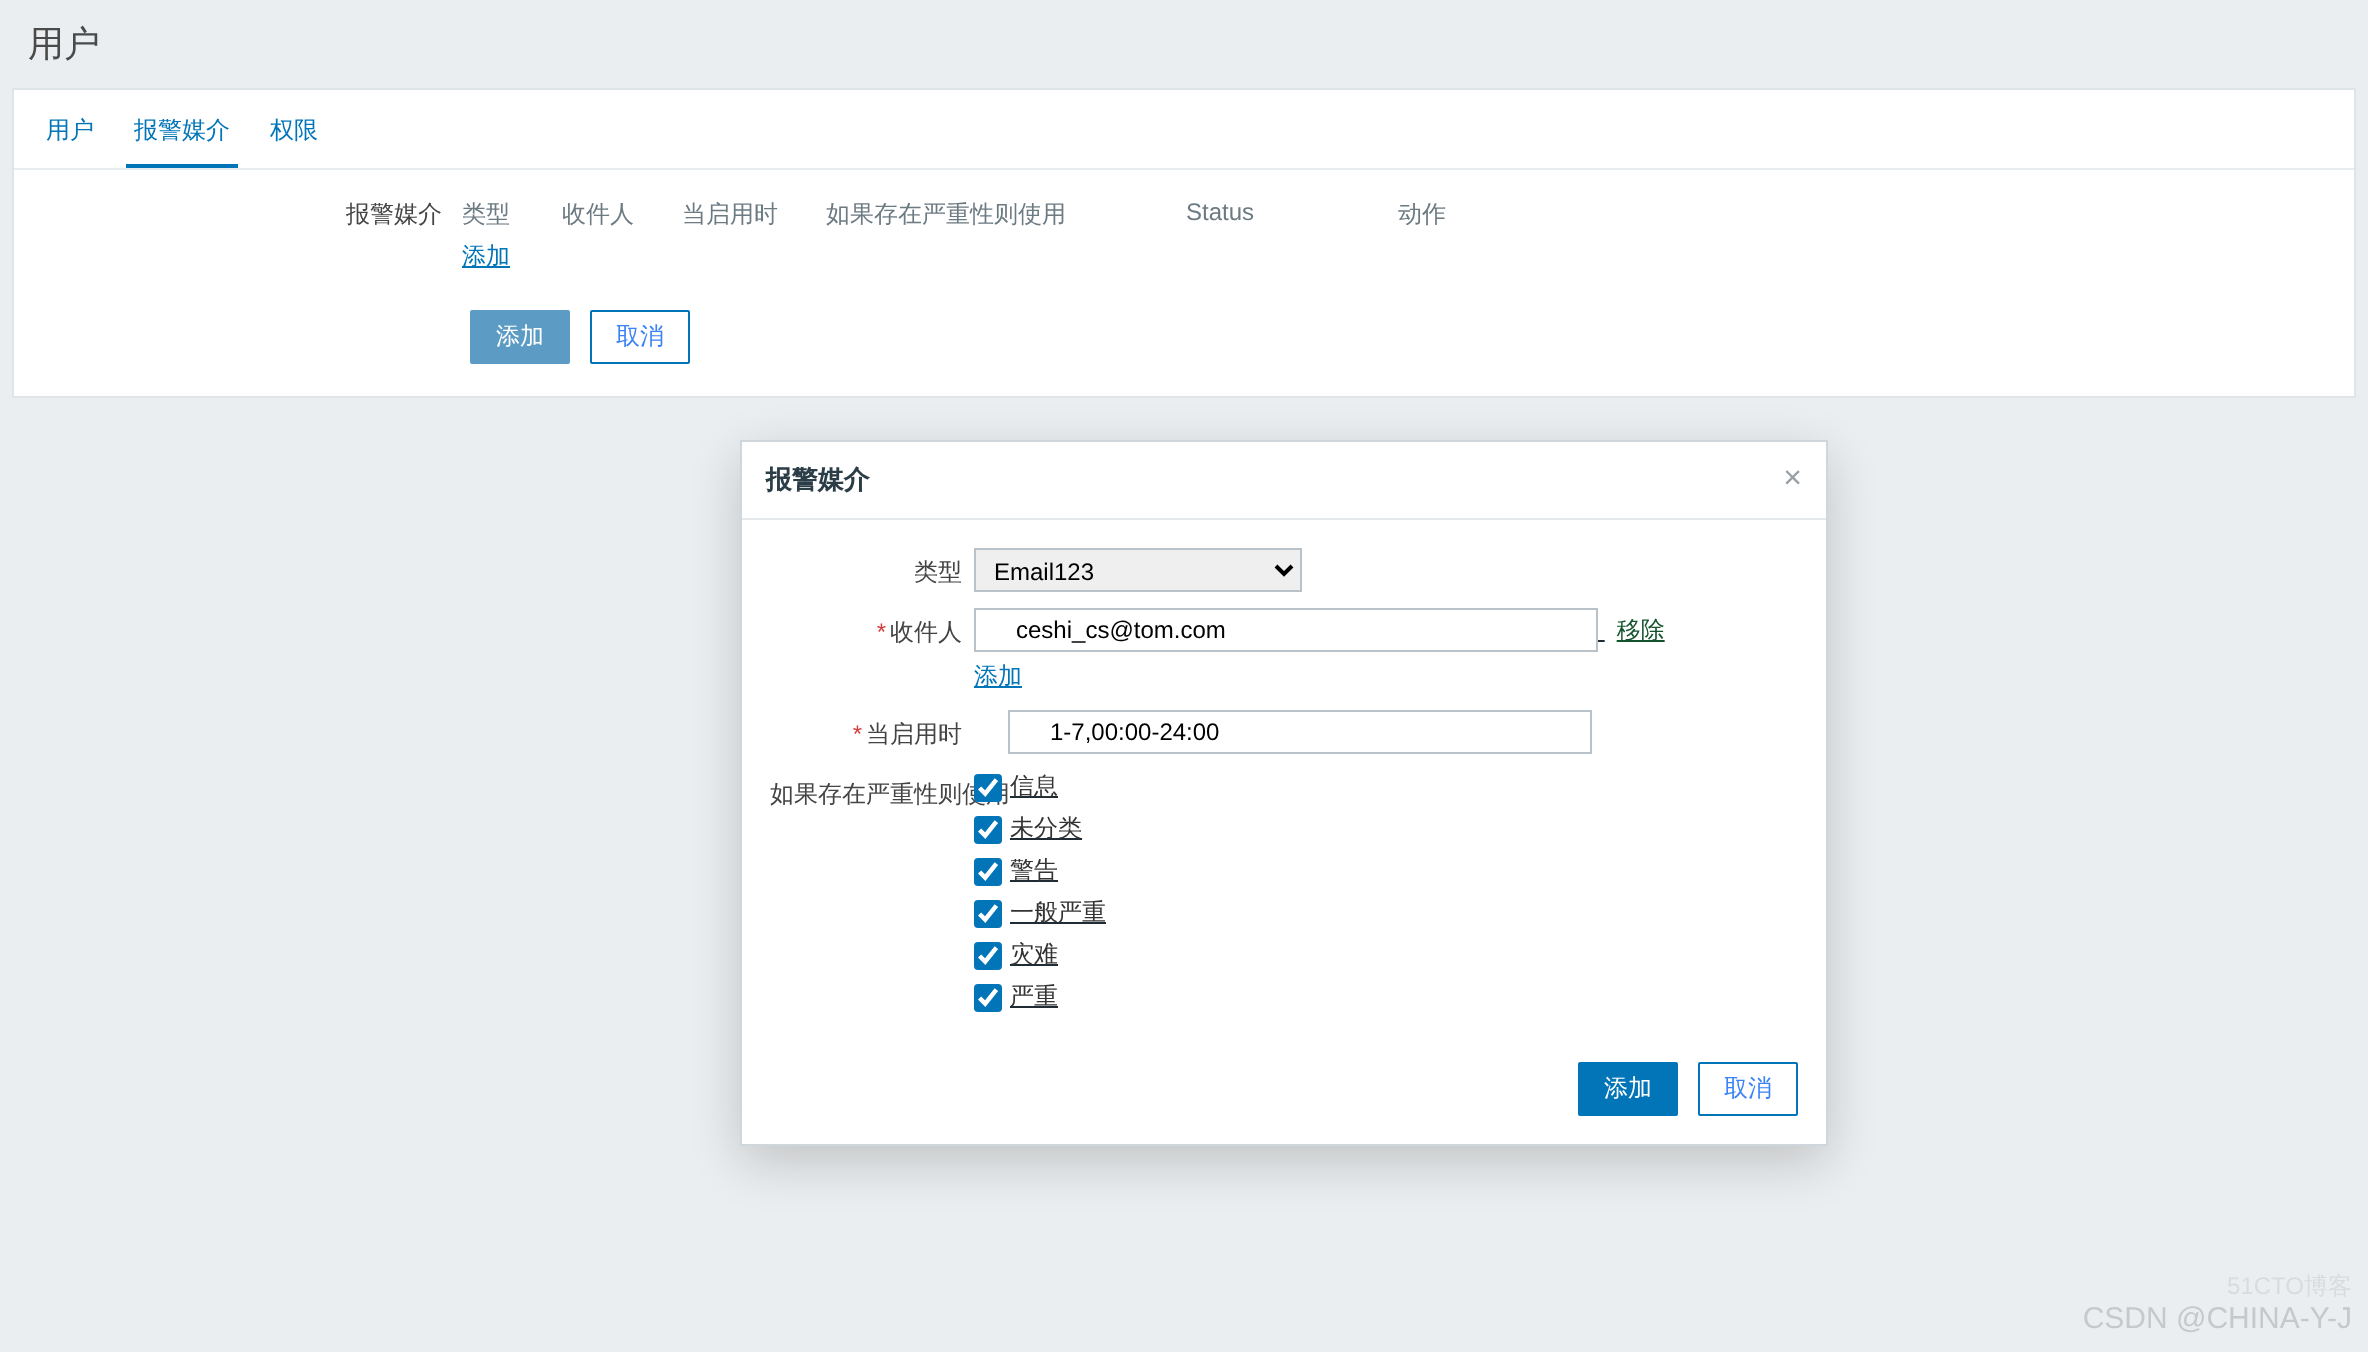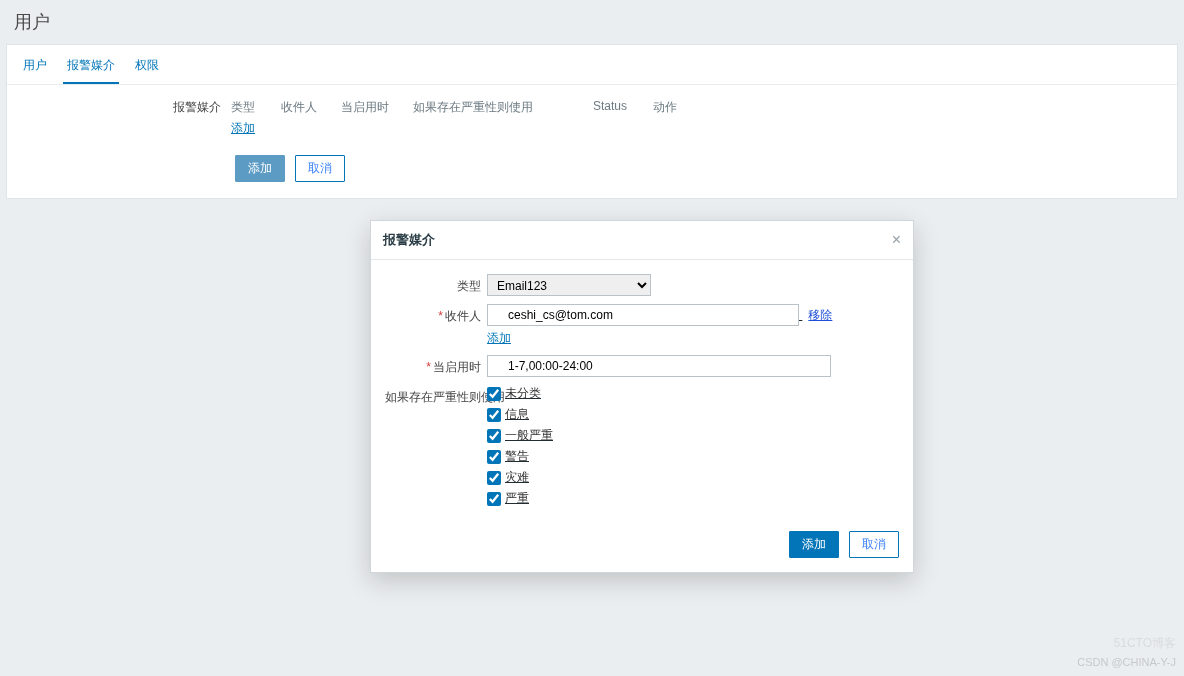--- a/index.html
+++ b/index.html
@@ -54,21 +54,21 @@
     gap: 0;
     color: #6c7a82;
     font-size: 12px;
   }
   .col { padding: 0 8px 4px 0; }
   .c-type  { width: 50px; }
   .c-recip { width: 60px; }
   .c-when  { width: 72px; }
   .c-sev   { width: 180px; }
   .c-stat  { width: 60px; }
-  .c-act   { width: 60px; }
+  .c-act   { width: 60px; margin-left: 46px; }
   .add-link {
     color: #0275b8;
     text-decoration: underline;
     cursor: pointer;
     font-size: 12px;
   }
   .btn-row { padding: 0 0 16px 228px; display: flex; gap: 10px; }
   .btn {
     padding: 4px 12px;
     font-size: 12px;
@@ -127,23 +127,23 @@
   .form-label .req { color: #d63c3c; margin-right: 2px; }
   .form-field { flex: 1; text-decoration: underline; }
   .sel, .inp {
     border: 1px solid #b8c2c8;
     font-size: 12px;
     padding: 3px 5px;
     height: 22px;
   }
   .sel { width: 164px; }
   .inp { width: 312px; padding-left: 20px; }
-  .inp-wide { width: 344px; }
+  .inp-wide { width: 292px; margin-left: 17px; }
   .remove-link {
-    color: #1d4ed8;
+    color: #14532d;
     text-decoration: underline;
     cursor: pointer;
     margin-left: 6px;
     font-size: 12px;
     display: inline-block;
   }
   .add-recip {
     color: #0275b8;
     text-decoration: underline;
     cursor: pointer;
@@ -160,21 +160,21 @@
     display: flex;
     justify-content: flex-end;
     gap: 10px;
     padding: 10px 14px 14px 14px;
   }
   .watermark-right {
     position: absolute;
     right: 8px;
     bottom: 8px;
     color: #c6c9cb;
-    font-size: 11px;
+    font-size: 15px;
   }
   .watermark-center {
     position: absolute;
     right: 8px;
     bottom: 24px;
     color: #d9dcde;
     font-size: 12px;
   }
 </style>
 </head>
@@ -240,33 +240,33 @@
       <div class="form-field">
         <input class="inp inp-wide" value="1-7,00:00-24:00" style="">
       </div>
     </div>
 
     <div class="form-row">
       <div class="form-label">如果存在严重性则使用</div>
       <div class="form-field chk-list">
         <label class="chk-item">
             <input type="checkbox" checked="" style="">
+            <span>信息</span>
+          </label>
+        <label class="chk-item">
+            <input type="checkbox" checked="" style="">
             <span>未分类</span>
           </label>
         <label class="chk-item">
             <input type="checkbox" checked="" style="">
-            <span>信息</span>
+            <span>警告</span>
           </label>
         <label class="chk-item">
             <input type="checkbox" checked="" style="">
             <span>一般严重</span>
-          </label>
-        <label class="chk-item">
-            <input type="checkbox" checked="" style="">
-            <span>警告</span>
           </label>
         <label class="chk-item">
             <input type="checkbox" checked="" style="">
             <span>灾难</span>
           </label>
         <label class="chk-item">
             <input type="checkbox" checked="" style="">
             <span>严重</span>
           </label>
       </div>

